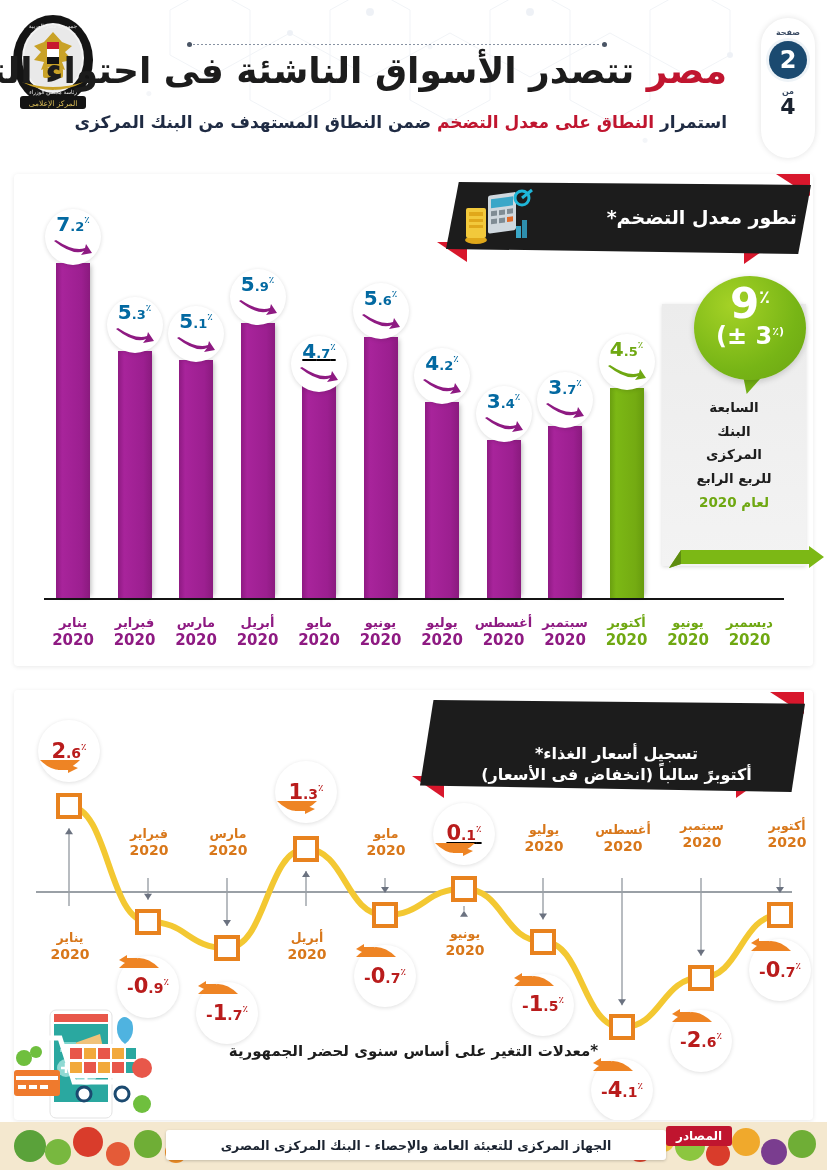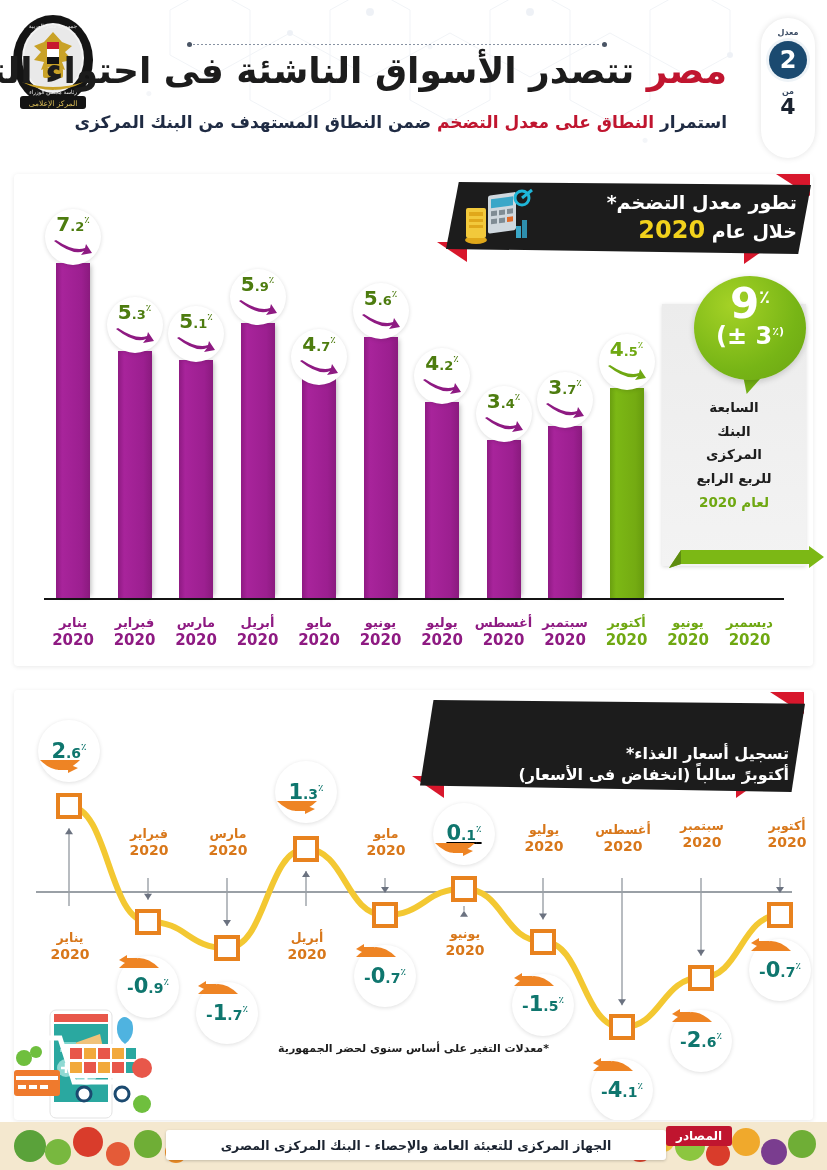--- a/index.html
+++ b/index.html
@@ -107,21 +107,21 @@
   }
   .bar.green{
     background:linear-gradient(to right,#6a9f10 0%,#7cb815 18%,#74ab12 75%,#679c0e 100%);
   }
   .bubble{
     position:absolute; width:56px;height:56px;border-radius:50%;
     background:#fff; box-shadow:0 1px 4px rgba(0,0,0,.14);
     display:flex; align-items:flex-start; justify-content:center;
     padding-top:5px;
   }
-  .bubble .v{ font-size:20px;font-weight:bold;color:#4d7c0f; line-height:1; direction:ltr;}
+  .bubble .v{ font-size:20px;font-weight:bold;color:#0369a1; line-height:1; direction:ltr;}
   .bubble .v small{ font-size:13px;}
   .bubble .v sup{ font-size:9px; vertical-align:super;}
   .bubble.green .v{ color:#6fa812;}
   .bub-arrow{
     position:absolute; left:9px; bottom:9px; width:38px; height:16px;
   }
   .xlabel{
     position:absolute; bottom:16px; width:70px; text-align:center;
     font-size:13px; font-weight:bold; color:#8e1a82; line-height:1.25;
   }
@@ -158,21 +158,21 @@
   
   .panel2{
     position:absolute; left:14px; top:690px; width:799px; height:430px;
     background:#fff; border-radius:4px; box-shadow:0 1px 5px rgba(0,0,0,.09);
     overflow:hidden;
   }
   #banner2{
     left:406px; top:10px; width:385px; height:92px; z-index:2;
     padding:8px 16px 8px 24px;
   }
-  #banner2 .txt{width:100%;text-align:right;line-height:1.3;margin-top:38px;}
+  #banner2 .txt{width:100%;text-align:center;line-height:1.3;margin-top:38px;}
   #banner2 .l1{font-size:16px;font-weight:bold;}
   #banner2 .l2{font-size:16px;font-weight:bold;}
   #banner2 .l3{font-size:16px;font-weight:bold;}
   #banner2 .l3 b{color:#f2d21c;font-size:23px;}
   .bn2-redL{position:absolute; left:398px; top:86px; width:32px;height:22px;
      background:#d8172c; clip-path:polygon(0 0,100% 0,100% 100%); z-index:1;}
   .bn2-redR{position:absolute; left:756px; top:2px; width:34px;height:22px;
      background:#d8172c; clip-path:polygon(0 0,100% 0,100% 100%); z-index:1;}
   .bn2-redR2{position:absolute; left:722px; top:84px; width:34px;height:24px;
      background:#d8172c; clip-path:polygon(0 0,100% 0,0 100%); z-index:1;}
@@ -181,32 +181,32 @@
   .lsvg{ position:absolute; left:0; top:0; width:799px; height:430px; }
   .marker{
     position:absolute; width:26px;height:26px; background:#fff;
     border:4px solid #e8821e;
   }
   .lbubble{
     position:absolute; width:62px;height:62px;border-radius:50%;
     background:#fff; box-shadow:0 1px 4px rgba(0,0,0,.13);
     display:flex;align-items:center;justify-content:center;
   }
-  .lbubble .v{ font-size:21px;font-weight:bold;color:#0f766e; line-height:1; direction:ltr;text-align:right;}
+  .lbubble .v{ font-size:21px;font-weight:bold;color:#b91c1c; line-height:1; direction:ltr;text-align:right;}
   .lbubble .v small{font-size:14px;}
   .lbubble .v sup{font-size:9px;vertical-align:super;}
   .lb-arrow{position:absolute;width:44px;height:18px;}
   .mlabel{
     position:absolute; width:74px; text-align:center; font-size:12.5px;
     font-weight:bold; color:#d8771a; line-height:1.25;
   }
   .mlabel .yr{ display:block; font-size:14px;}
   .footnote{
     position:absolute; left:0; right:0; top:352px; text-align:center;
-    font-size:11px; font-weight:bold; color:#1d1d1d;
+    font-size:15px; font-weight:bold; color:#1d1d1d;
   }
   .cartimg{ position:absolute; left:0px; top:318px; width:140px;height:112px; }
 
   
   .footer{ position:absolute; left:0; top:1122px; width:827px; height:48px; overflow:hidden;}
   .veg{ position:absolute; inset:0; }
   .srcbox{
     position:absolute; left:166px; top:1130px; width:500px; height:30px;
     background:#fff; border-radius:3px; display:flex;align-items:center;justify-content:center;
     font-size:12.5px; font-weight:bold; color:#1b2330; box-shadow:0 1px 3px rgba(0,0,0,.2);
@@ -271,40 +271,36 @@
       <span>تتصدر الأسواق الناشئة فى احتواء التضخم</span>
     </div>
 
     <div class="subtitle">
       <span>استمرار</span>
       <span class="red">النطاق على معدل التضخم</span>
       <span>ضمن النطاق المستهدف من البنك المركزى</span>
     </div>
 
     <div class="pagebadge">
-      <div class="lbl">معدل</div>
+      <div class="lbl">صفحة</div>
       <div class="circ">2</div>
       <div class="of">من</div>
       <div class="tot">4</div>
     </div>
   </div>
 
   <div class="panel1">
 
     <div class="bn1-redL"></div>
     <div class="bn1-redR"></div>
     <div class="bn1-redR2"></div>
 
     <div class="banner" id="banner1">
       <div class="txt">
         <div class="l1">تطور معدل التضخم*</div>
-        <div class="l2">
-          <span>خلال عام</span>
-          <b>2020</b>
-        </div>
       </div>
     </div>
 
     <svg class="bannericon" viewBox="0 0 80 60">
       <ellipse cx="18" cy="52" rx="11" ry="4" fill="#e0a81a"></ellipse>
       <rect x="8" y="20" width="20" height="30" rx="2" fill="#f2c93b"></rect>
       <rect x="11" y="24" width="14" height="4" fill="#e0a81a"></rect>
       <rect x="11" y="31" width="14" height="3" fill="#e0a81a"></rect>
       <rect x="11" y="37" width="14" height="3" fill="#e0a81a"></rect>
       <rect x="30" y="12" width="28" height="38" rx="2" fill="#cfd8de" transform="skewY(-8)"></rect>
@@ -364,21 +360,21 @@
           </svg>
         </div>
         <div class="bar" style="left: 226.5px; height: 275px;"></div>
         <div class="bubble" style="left: 215.5px; top: 95px;">
           <div class="v">5<small>.9</small><sup>٪</sup></div>
           <svg class="bub-arrow" viewBox="0 0 38 16">
             <path d="M0 1 Q19 16 30 11 L27 15 L38 13 L32 4 L31 8 Q20 12 2 0 Z" fill="#8e1a82"></path>
           </svg>
         </div>
         <div class="bar" style="left: 288px; height: 219px;"></div>
-        <div class="bubble" style="left: 277px; top: 155px;">
+        <div class="bubble" style="left: 277px; top: 162px; text-decoration: underline;">
           <div class="v">4<small>.7</small><sup>٪</sup></div>
           <svg class="bub-arrow" viewBox="0 0 38 16">
             <path d="M0 1 Q19 16 30 11 L27 15 L38 13 L32 4 L31 8 Q20 12 2 0 Z" fill="#8e1a82"></path>
           </svg>
         </div>
         <div class="bar" style="left: 349.5px; height: 261px;"></div>
         <div class="bubble" style="left: 338.5px; top: 109px;">
           <div class="v">5<small>.6</small><sup>٪</sup></div>
           <svg class="bub-arrow" viewBox="0 0 38 16">
             <path d="M0 1 Q19 16 30 11 L27 15 L38 13 L32 4 L31 8 Q20 12 2 0 Z" fill="#8e1a82"></path>

